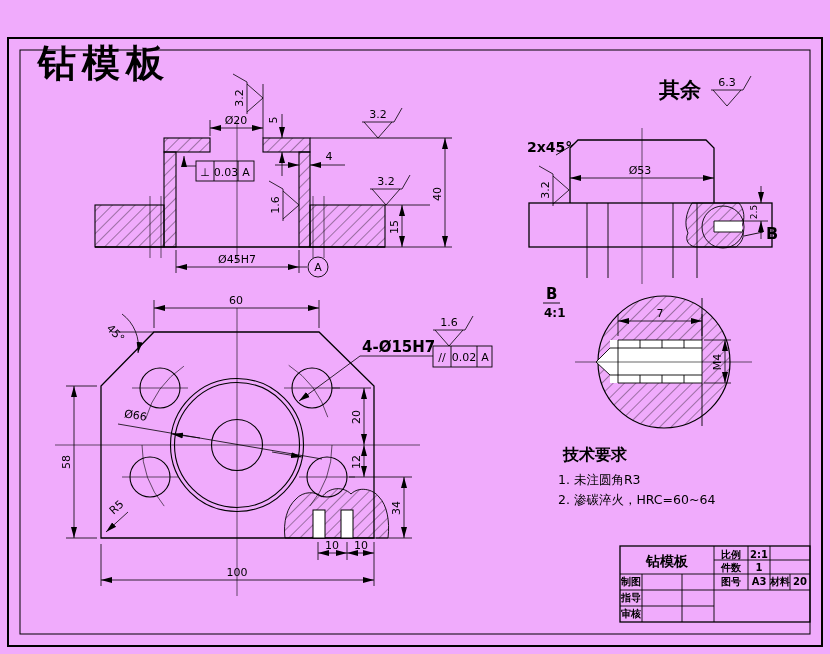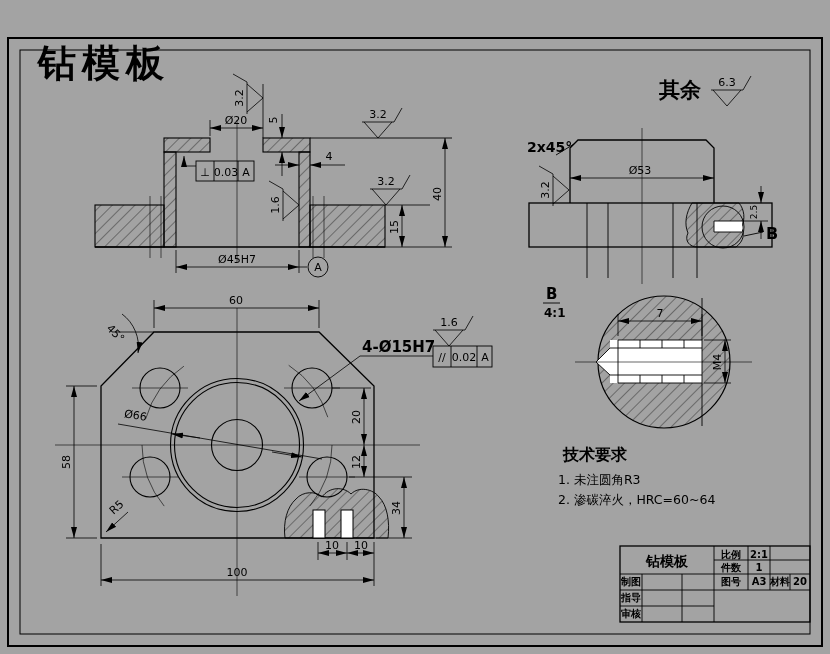--- a/index.html
+++ b/index.html
@@ -1,16 +1,16 @@
 <!DOCTYPE html>
 <html><head>
 <meta charset="utf-8">
 <style>
   html,body{margin:0;padding:0;background:#fff;}
-  .sheet{position:relative;width:830px;height:654px;background:#a3a3a3;overflow:hidden;
+  .sheet{position:relative;width:830px;height:654px;background:#f0abfc;overflow:hidden;
          font-family:"DejaVu Sans",sans-serif;}
   svg text{font-family:"DejaVu Sans",sans-serif;fill:#000;}
   .ol{fill:none;stroke:#000;stroke-width:1.3;}
   .tl{fill:none;stroke:#000;stroke-width:0.9;}
   .cl{fill:none;stroke:#000;stroke-width:0.6;}
   .dim{fill:none;stroke:#000;stroke-width:0.8;}
   .dt{font-size:11px;}
   .m{text-anchor:middle;}
   .lbl{font-size:15px;font-weight:bold;}
   .tb{font-size:10px;font-weight:bold;text-anchor:middle;}

